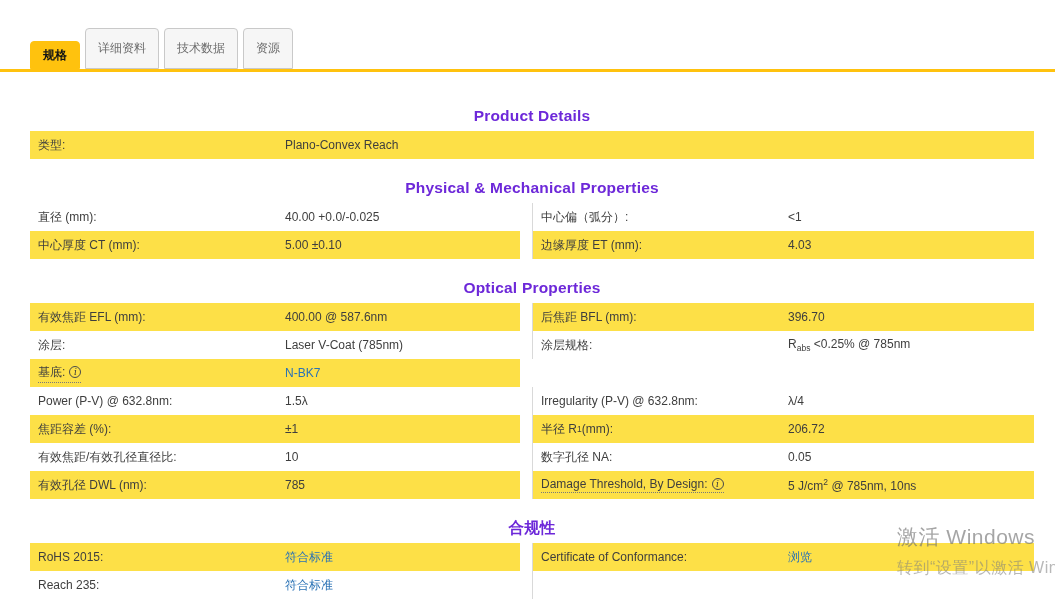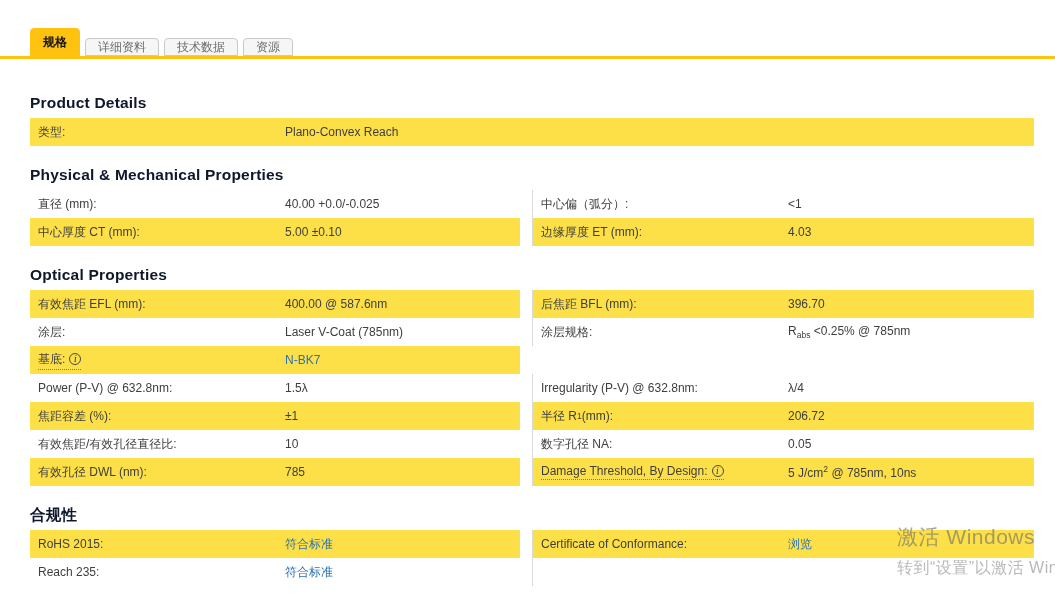--- a/index.html
+++ b/index.html
@@ -5,27 +5,27 @@
   * { margin:0; padding:0; box-sizing:border-box; }
   html,body { width:1055px; height:605px; overflow:hidden; background:#fff;
     font-family:"Liberation Sans","DejaVu Sans",sans-serif; color:#3c3c3c; position:relative; }
 
   
   .tab-strip { padding-top:28px; }
   .tab-row { display:flex; align-items:flex-end; margin-left:30px; }
   .tab { font-size:12px; padding:0 12px; margin-right:5px; display:flex; align-items:center;
          border-radius:4px 4px 0 0; cursor:pointer; white-space:nowrap; }
   .tab.active { background:#ffc20e; border:1px solid #ffc20e; color:#141414; font-weight:bold; height:28px; }
-  .tab.inactive { background:#f6f6f6; border:1px solid #c9c9c9; color:#6b6b6b; height:18px; }
+  .tab.inactive { background:#f6f6f6; border:1px solid #c9c9c9; color:#6b6b6b; height:41px; }
   .accent-line { height:3px; background:#ffc20e; width:100%; }
 
   
   .content { margin:0 21px 0 30px; }
-  .section-title { font-size:15.5px; line-height:17px; font-weight:bold; color:#0f172a;
-                   margin:20px 0 7px; letter-spacing:.2px; }
+  .section-title { font-size:15.5px; line-height:17px; font-weight:bold; color:#6d28d9;
+                   margin:20px 0 7px; letter-spacing:.2px;text-align:center; }
   section:first-child .section-title { margin-top:35px; }
 
   .spec-row { display:grid; grid-template-columns:1fr 1fr; }
   .spec-row.full { grid-template-columns:1fr; }
   .spec-cell { min-height:28px; display:flex; align-items:center; padding:4px 8px; font-size:12px; }
   .spec-cell.shaded { background:#fde047; }
   .spec-row:not(.full) .spec-cell.c0 { border-right:12px solid #fff; }
   .spec-cell.right { border-left:1px solid #d9d9d9; }
   .spec-label { flex:0 0 247px; color:#3e3e3e; }
   .label-inner { display:inline-flex; align-items:center; }

